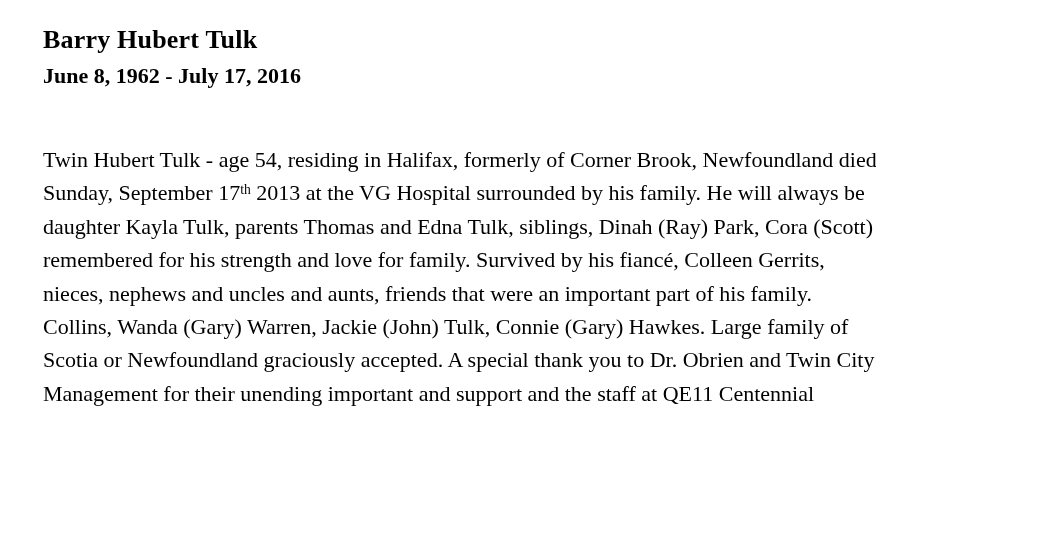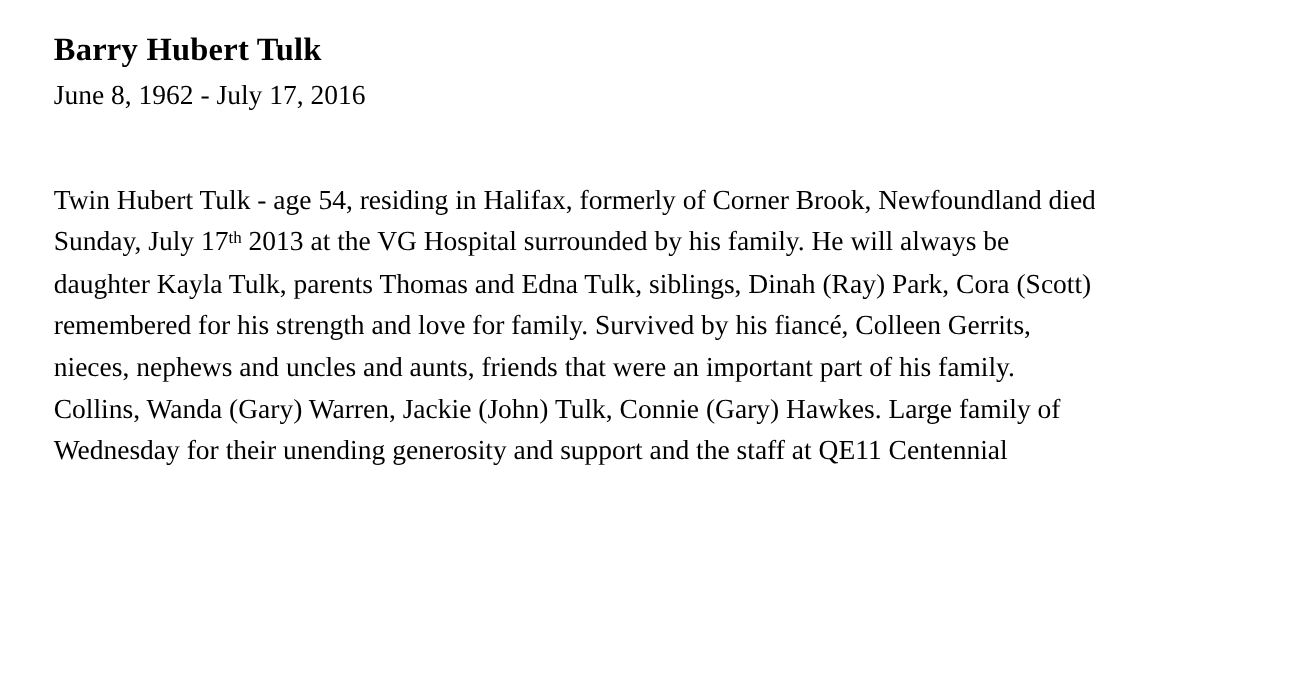--- a/index.html
+++ b/index.html
@@ -22,20 +22,21 @@
     margin: 0;
     font-size: 26px;
     font-weight: bold;
     line-height: 36px;
     letter-spacing: 0.2px;
   }
   .dates {
     font-size: 22px;
     line-height: 32px;
     margin-top: 2px;
+    font-weight: bold;
   }
   .obit-body {
     margin-top: 51px;
     font-size: 22px;
     line-height: 33.4px;
   }
   .body-line {
     white-space: nowrap;
   }
   sup {
@@ -47,20 +48,21 @@
   }
 </style>
 </head>
 <body>
 
 <div class="page">
   <h1 class="title">Barry Hubert Tulk</h1>
   <div class="dates">June 8, 1962 - July 17, 2016</div>
   <div class="obit-body" id="obituary-text">
       <div class="body-line"><span>Twin Hubert Tulk - age 54, residing in Halifax, formerly of Corner Brook, Newfoundland died</span></div>
-      <div class="body-line"><span>Sunday, July 17</span><sup>th</sup><span> 2013 at the VG Hospital surrounded by his family. He will always be</span></div>
+      <div class="body-line"><span>Sunday, September 17</span><sup>th</sup><span> 2013 at the VG Hospital surrounded by his family. He will always be</span></div>
       <div class="body-line"><span>daughter Kayla Tulk, parents Thomas and Edna Tulk, siblings, Dinah (Ray) Park, Cora (Scott)</span></div>
       <div class="body-line"><span>remembered for his strength and love for family. Survived by his fiancé, Colleen Gerrits,</span></div>
       <div class="body-line"><span>nieces, nephews and uncles and aunts, friends that were an important part of his family.</span></div>
       <div class="body-line"><span>Collins, Wanda (Gary) Warren, Jackie (John) Tulk, Connie (Gary) Hawkes. Large family of</span></div>
-      <div class="body-line"><span>Wednesday for their unending generosity and support and the staff at QE11 Centennial</span></div>
+      <div class="body-line"><span>Scotia or Newfoundland graciously accepted. A special thank you to Dr. Obrien and Twin City</span></div>
+      <div class="body-line"><span>Management for their unending important and support and the staff at QE11 Centennial</span></div>
     </div>
 </div>
 
 </body></html>

